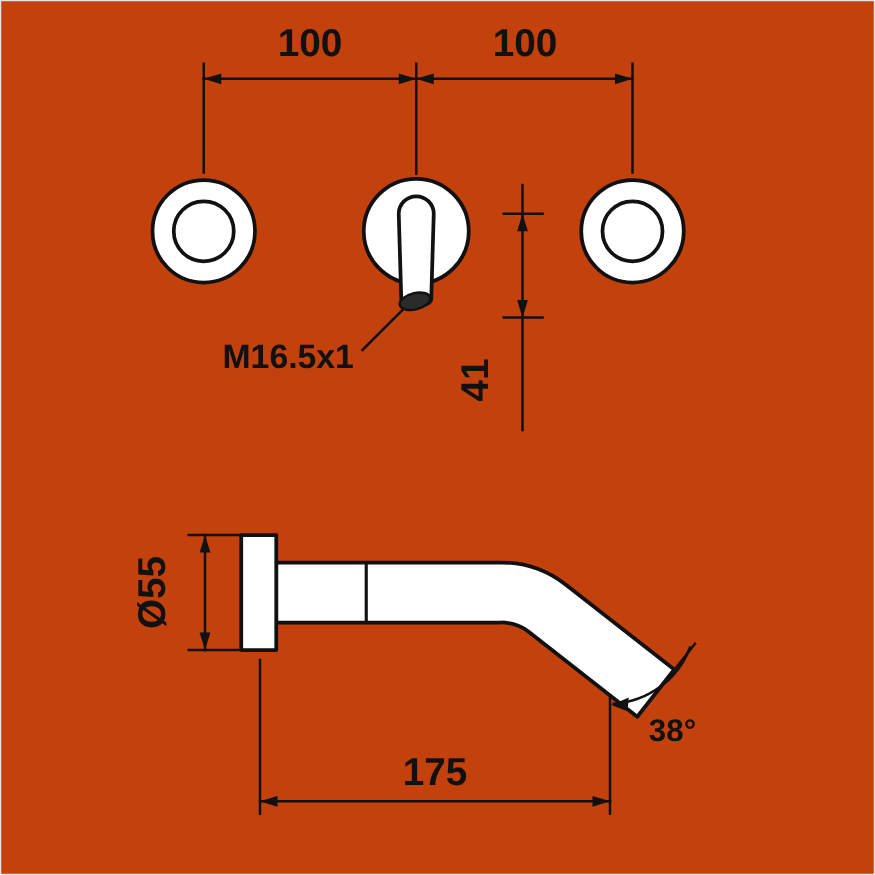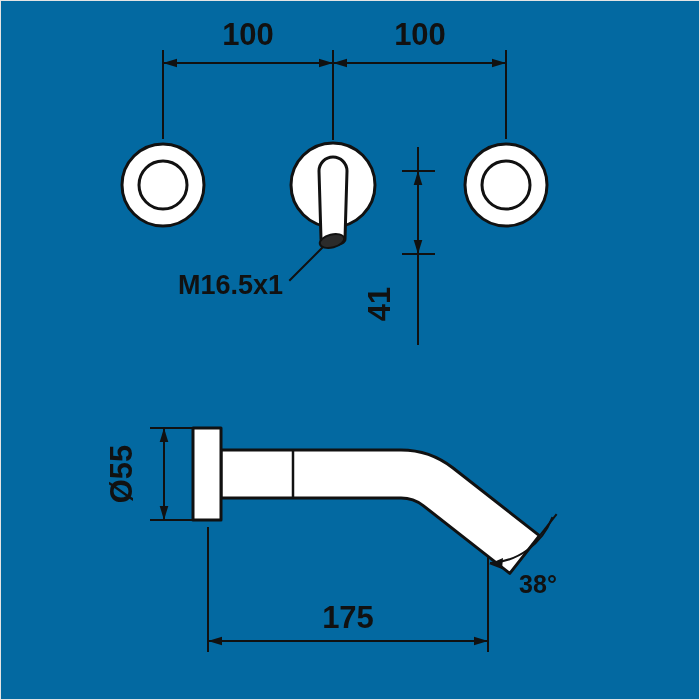--- a/index.html
+++ b/index.html
@@ -1,18 +1,18 @@
 <!DOCTYPE html>
 <html><head>
 <meta charset="utf-8">
 <style>
   html,body{margin:0;padding:0;background:#ffffff;}
   .canvas{
     position:relative;width:700px;height:700px;box-sizing:border-box;
-    background:#0369a1;border:1px solid #e4e4e4;
+    background:#c2410c;border:1px solid #e4e4e4;
     font-family:"Liberation Sans","DejaVu Sans",sans-serif;
   }
   svg{display:block;}
   svg text{
     font-family:"Liberation Sans","DejaVu Sans",sans-serif;
     font-weight:700;fill:#111111;
   }
   .dim-text{font-size:31px;}
   .thread-text{font-size:27px;}
   .angle-text{font-size:25px;}

